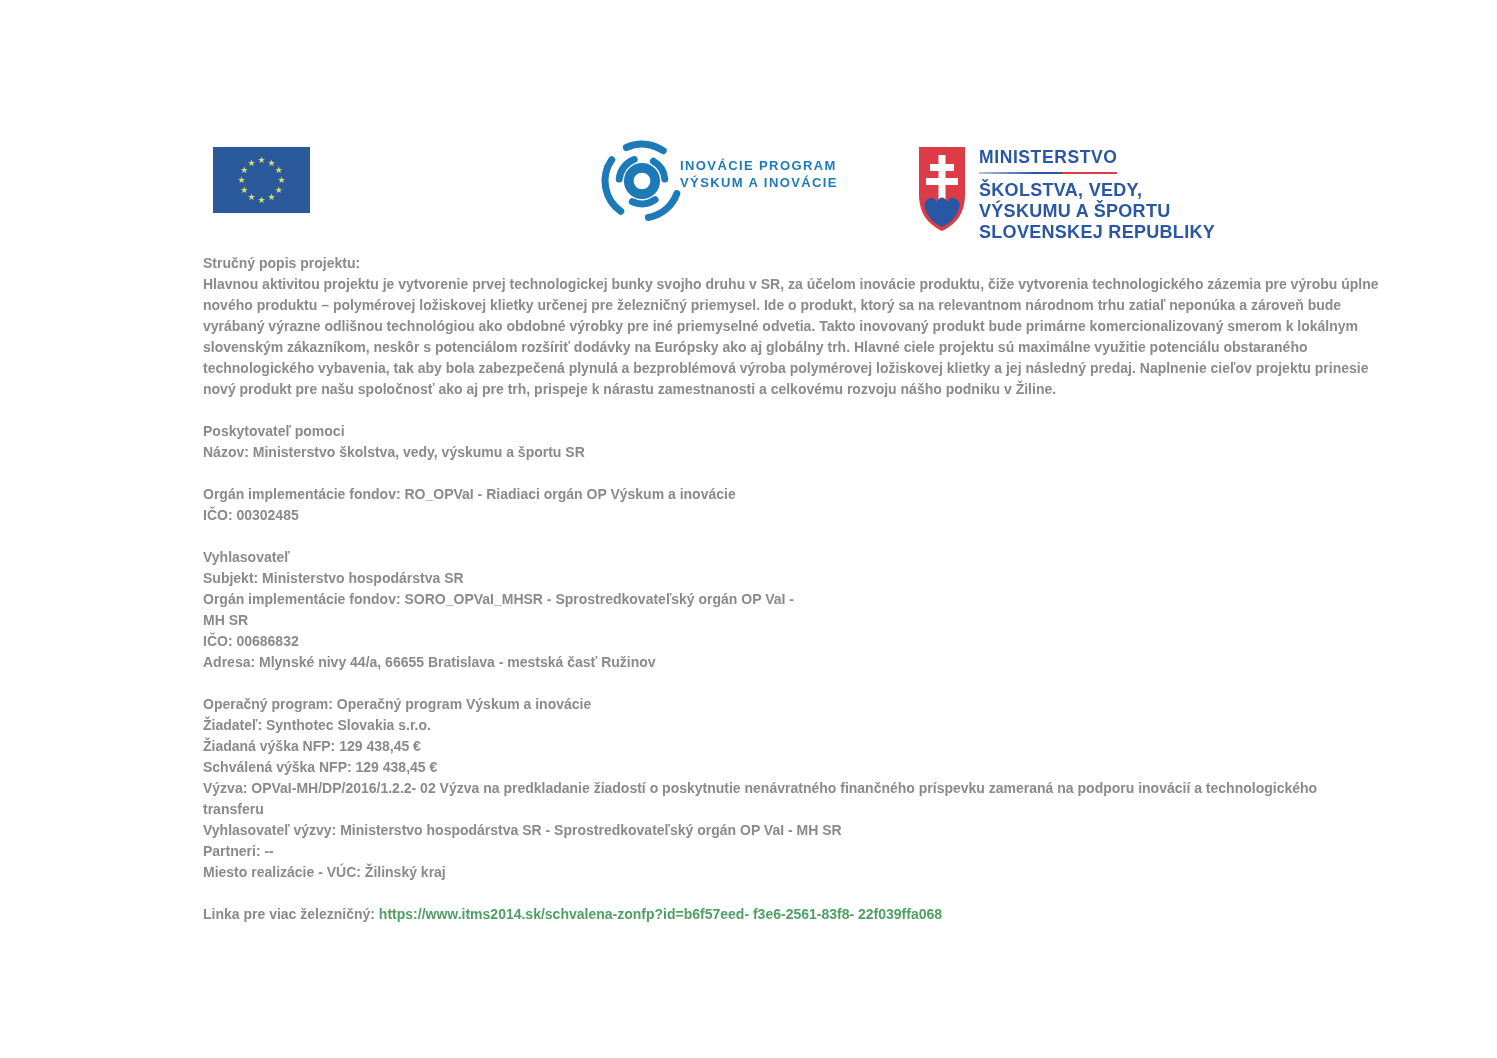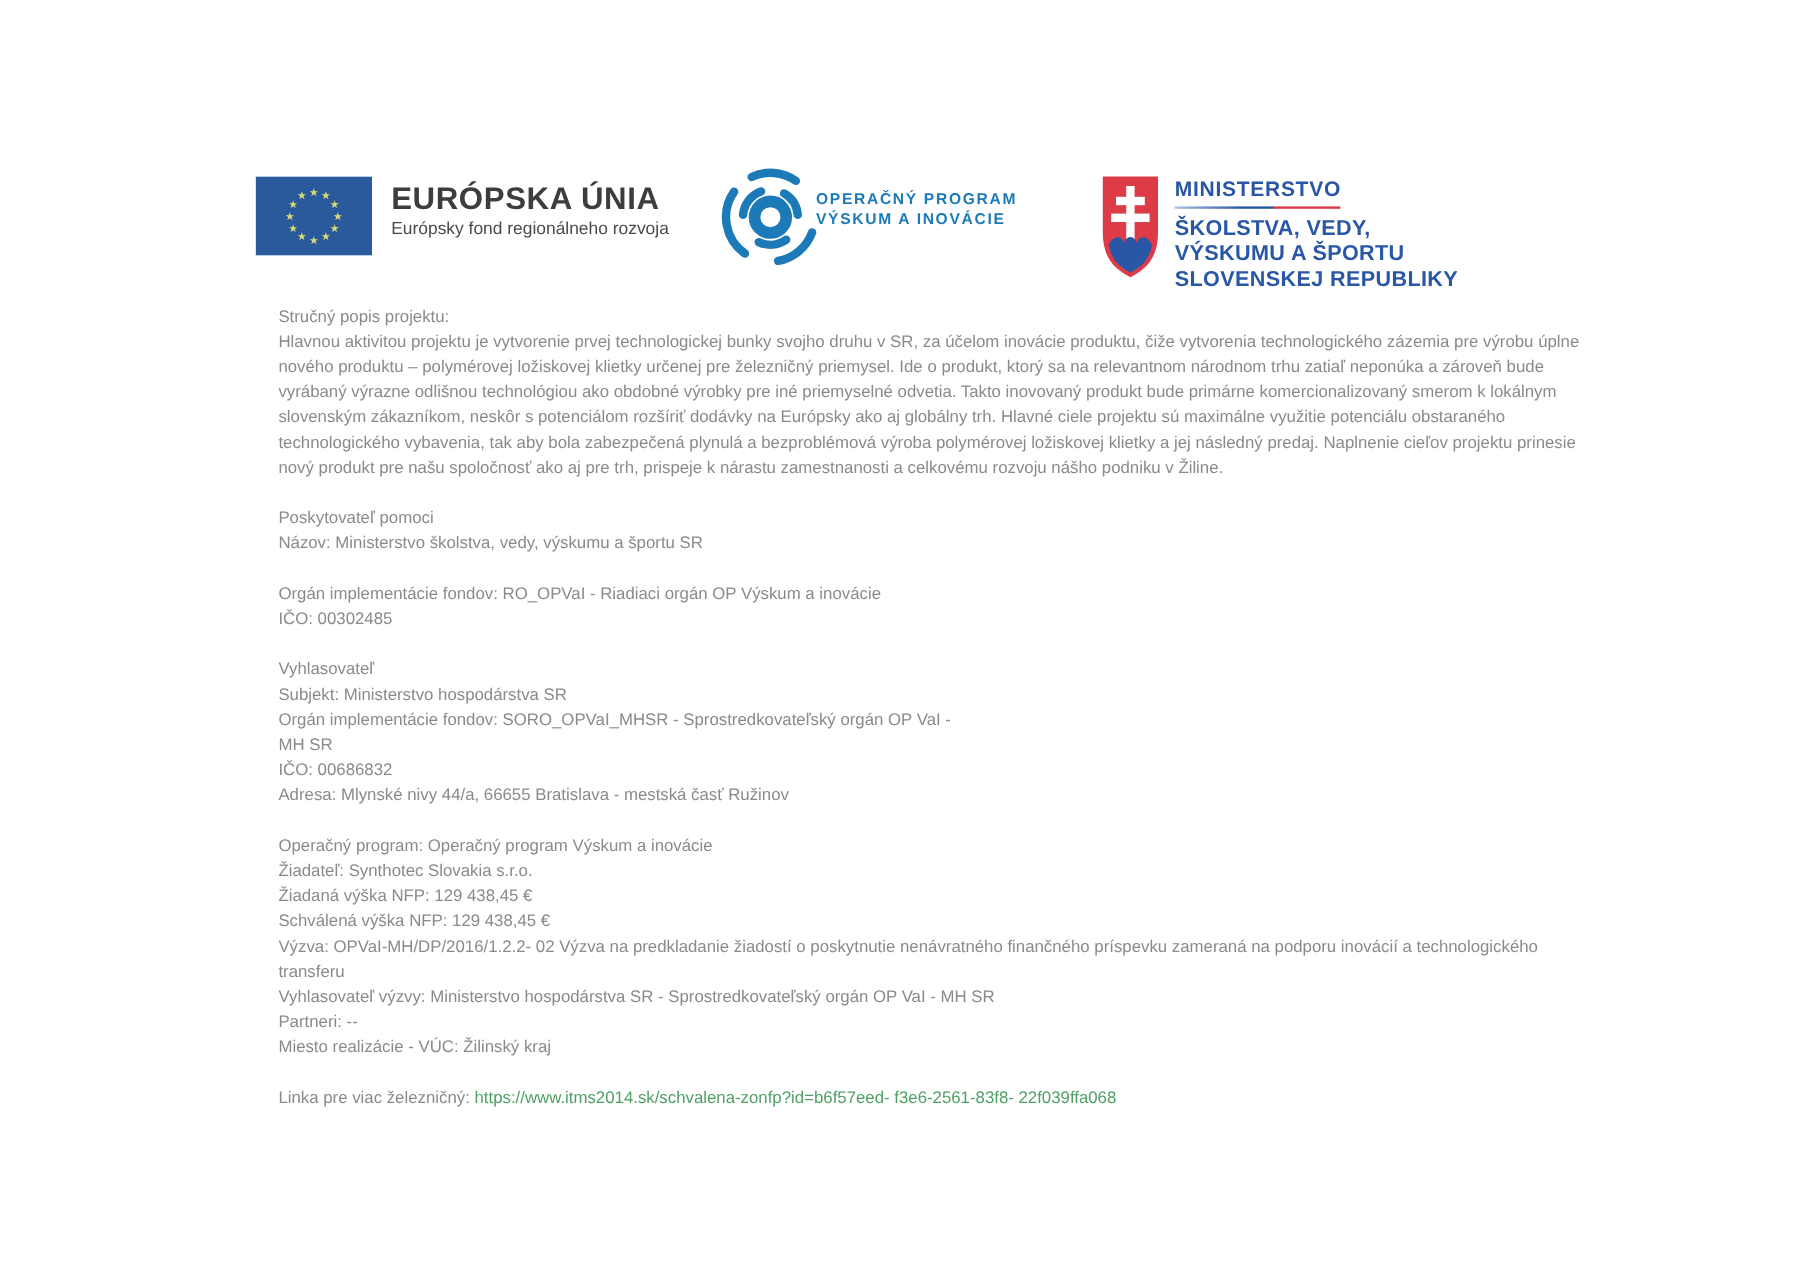--- a/index.html
+++ b/index.html
@@ -21,22 +21,22 @@
 
   .ministry-logo { position:absolute; left:918px; top:146px; display:flex; align-items:flex-start; }
   .min-shield { display:block; }
   .min-text { margin-left:13px; margin-top:1px; }
   .min-title { font-size:17.5px; font-weight:bold; color:#2a57a5; letter-spacing:0.6px; }
   .min-rule { height:2px; width:138px; margin:4px 0 6px 0;
               background:linear-gradient(to right,#aec4e0 0%, #2a57a5 40%, #2a57a5 60%, #dd3b45 60%, #dd3b45 100%); }
   .min-lines { font-size:18px; font-weight:bold; color:#2a57a5; line-height:21px; white-space:pre-line; letter-spacing:0.3px; }
 
   
-  .content { position:absolute; left:232px; top:253px; width:1245px;
-             font-size:14px; line-height:21px; color:#8a8a8a; }
+  .content { position:absolute; left:203px; top:253px; width:1245px;
+             font-size:14px; line-height:21px; color:#8a8a8a;font-weight:bold; }
   .section { margin-bottom:21px; white-space:pre-line; }
   .link-line { white-space:normal; }
   .link-url { color:#4f9f63; text-decoration:none; }
 </style>
 </head>
 <body>
 
 <div class="page">
 
   <div class="eu-logo">
@@ -50,40 +50,36 @@
         <text x="65.8" y="46">★</text>
         <text x="58.5" y="53.3">★</text>
         <text x="48.5" y="56">★</text>
         <text x="38.5" y="53.3">★</text>
         <text x="31.2" y="46">★</text>
         <text x="28.5" y="36">★</text>
         <text x="31.2" y="26">★</text>
         <text x="38.5" y="18.7">★</text>
       </g>
     </svg>
-    <div class="eu-text">
-      <div class="eu-title">EURÓPSKA ÚNIA</div>
-      <div class="eu-sub">Európsky fond regionálneho rozvoja</div>
-    </div>
   </div>
 
   <div class="opvai-logo">
     <svg class="op-icon" width="88" height="88" viewBox="0 0 100 100" xmlns="http://www.w3.org/2000/svg">
       <g fill="none" stroke="#1d7ab8" stroke-linecap="round">
         <circle cx="50" cy="50" r="15" stroke-width="11"></circle>
         <path d="M 41.1 25.6 A 26 26 0 0 0 24.1 47.7" stroke-width="8"></path>
         <path d="M 39.0 73.6 A 26 26 0 0 0 64.9 71.3" stroke-width="8"></path>
         <path d="M 75.9 47.7 A 26 26 0 0 0 63.0 27.5" stroke-width="8"></path>
         <path d="M 15.6 25.9 A 42 42 0 0 0 25.9 84.4" stroke-width="8"></path>
         <path d="M 74.1 15.6 A 42 42 0 0 0 32.3 11.9" stroke-width="8"></path>
         <path d="M 57.3 91.4 A 42 42 0 0 0 89.5 64.4" stroke-width="8"></path>
       </g>
     </svg>
     <div class="op-text">
-      <div class="op-line">OPERAČNÝ PROGRAM</div>
+      <div class="op-line">INOVÁCIE PROGRAM</div>
       <div class="op-line">VÝSKUM A INOVÁCIE</div>
     </div>
   </div>
 
   <div class="ministry-logo">
     <svg class="min-shield" width="48" height="86" viewBox="0 0 48 86" xmlns="http://www.w3.org/2000/svg">
       <path d="M 1 1 H 47 V 48 C 47 68 38 78 24 85 C 10 78 1 68 1 48 Z" fill="#dd3b45"></path>
       <rect x="20.5" y="9" width="7" height="54" fill="#ffffff"></rect>
       <rect x="12" y="18" width="24" height="7" fill="#ffffff"></rect>
       <rect x="8" y="32" width="32" height="7" fill="#ffffff"></rect>

